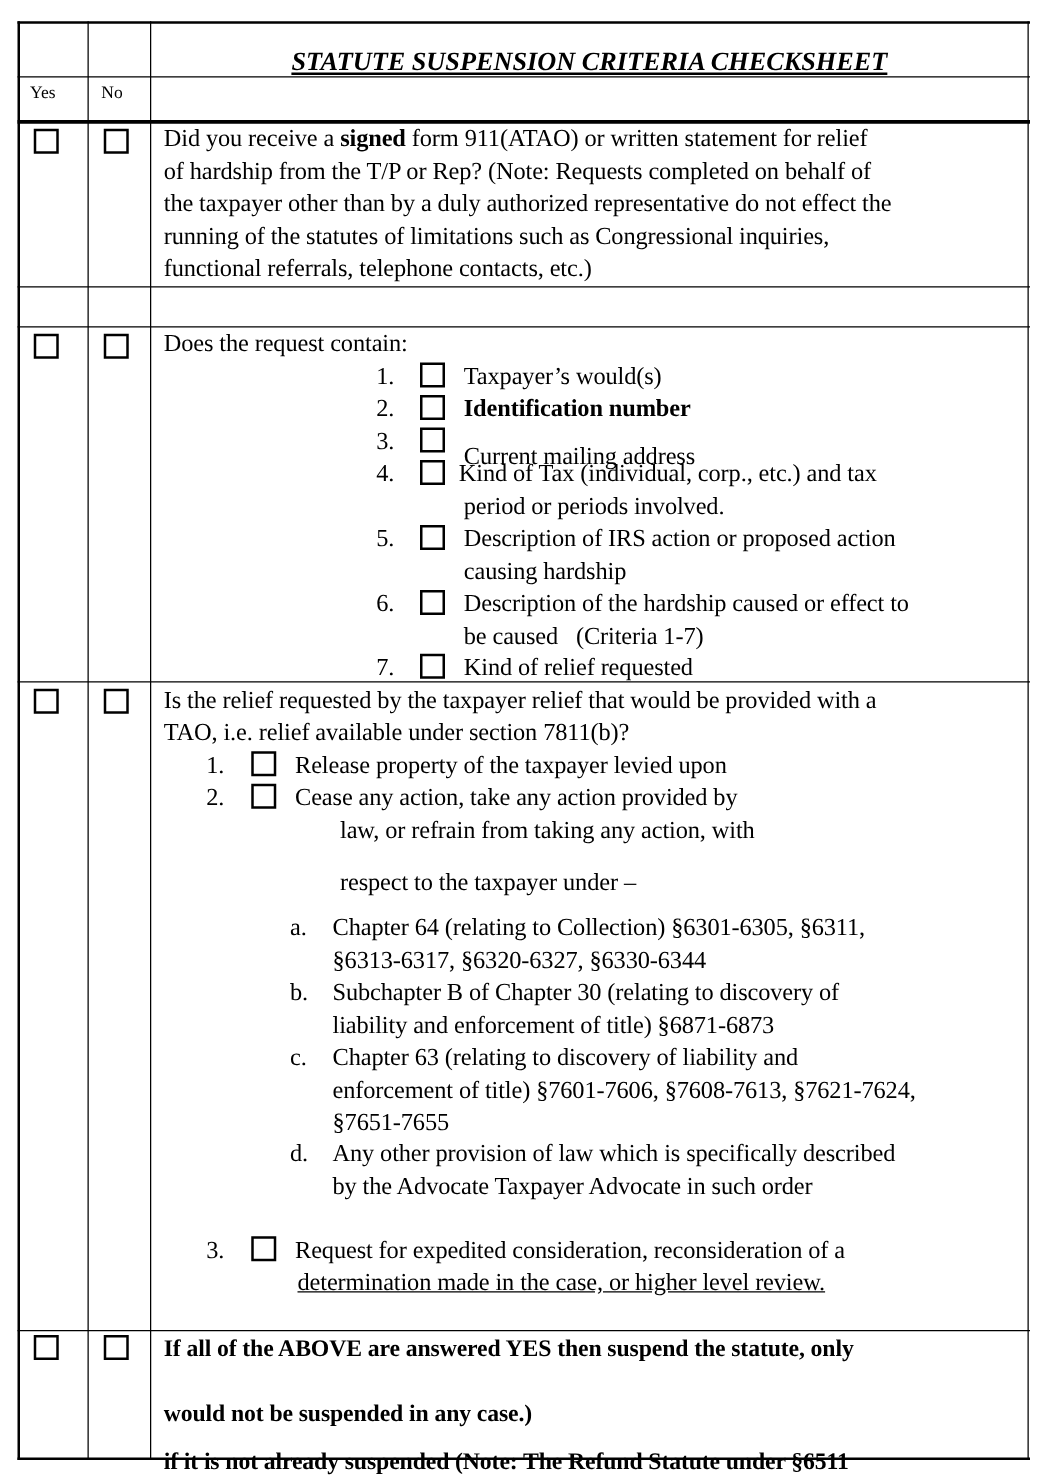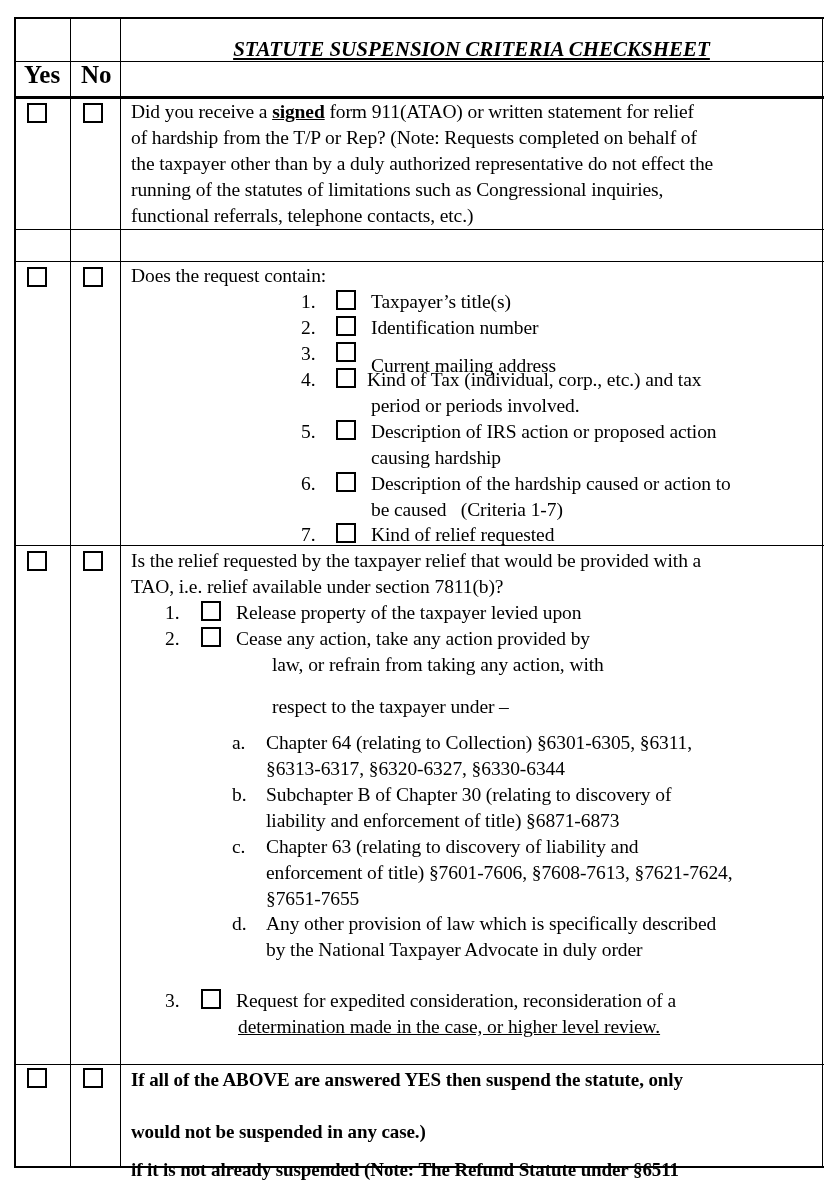--- a/index.html
+++ b/index.html
@@ -4,22 +4,22 @@
 <style>
   html, body { margin:0; padding:0; background:#ffffff; }
   body { width:835px; height:1181px; position:relative; overflow:hidden;
          font-family:"Liberation Serif", "DejaVu Serif", serif; color:#000; }
   .hl { position:absolute; background:#000; }
   .vl { position:absolute; background:#000; }
   .t { position:absolute; font-size:19.5px; line-height:26px; white-space:nowrap; letter-spacing:-0.1px; }
   .box { position:absolute; width:20px; height:20px; border:2px solid #000; box-sizing:border-box; background:#fff; }
   .title { position:absolute; left:120px; width:703px; top:36px; text-align:center;
            font-size:21px; font-weight:bold; font-style:italic; text-decoration:underline; line-height:26px; }
-  .hdr { position:absolute; top:62px; font-size:25px; line-height:26px;font-weight:bold; }
-  b.u { text-decoration:underline; }
+  .hdr { position:absolute; top:62px; font-size:14px; line-height:26px; }
+  b.u { }
   .bold { font-weight:bold; }
 </style>
 </head>
 <body>
 
 <div class="hl" style="left:14px; top:17px; width:810px; height:2px;"></div>
 <div class="hl" style="left:14px; top:61px; width:810px; height:1px;"></div>
 <div class="hl" style="left:14px; top:96px; width:810px; height:3px;"></div>
 <div class="hl" style="left:14px; top:229px; width:810px; height:1px;"></div>
 <div class="hl" style="left:14px; top:261px; width:810px; height:1px;"></div>
@@ -43,43 +43,43 @@
 <div class="t" style="left:131px; top:151px;">the taxpayer other than by a duly authorized representative do not effect the</div>
 <div class="t" style="left:131px; top:177px;">running of the statutes of limitations such as Congressional inquiries,</div>
 <div class="t" style="left:131px; top:203px;">functional referrals, telephone contacts, etc.)</div>
 
 <div class="box" style="left:27px; top:267px;"></div>
 <div class="box" style="left:83px; top:267px;"></div>
 <div class="t" style="left:131px; top:263px;">Does the request contain:</div>
 
 <div class="t" style="left:301px; top:289px;">1.</div>
 <div class="box" style="left:336px; top:290px;"></div>
-<div class="t" style="left:371px; top:289px;">Taxpayer’s title(s)</div>
+<div class="t" style="left:371px; top:289px;">Taxpayer’s would(s)</div>
 
 <div class="t" style="left:301px; top:315px;">2.</div>
 <div class="box" style="left:336px; top:316px;"></div>
-<div class="t" style="left:371px; top:315px;">Identification number</div>
+<div class="t" style="left:371px; top:315px;font-weight:bold;">Identification number</div>
 
 <div class="t" style="left:301px; top:341px;">3.</div>
 <div class="box" style="left:336px; top:342px;"></div>
 <div class="t" style="left:371px; top:353px;">Current mailing address</div>
 
 <div class="t" style="left:301px; top:367px;">4.</div>
 <div class="box" style="left:336px; top:368px;"></div>
 <div class="t" style="left:367px; top:367px;">Kind of Tax (individual, corp., etc.) and tax</div>
 <div class="t" style="left:371px; top:393px;">period or periods involved.</div>
 
 <div class="t" style="left:301px; top:419px;">5.</div>
 <div class="box" style="left:336px; top:420px;"></div>
 <div class="t" style="left:371px; top:419px;">Description of IRS action or proposed action</div>
 <div class="t" style="left:371px; top:445px;">causing hardship</div>
 
 <div class="t" style="left:301px; top:471px;">6.</div>
 <div class="box" style="left:336px; top:472px;"></div>
-<div class="t" style="left:371px; top:471px;">Description of the hardship caused or action to</div>
+<div class="t" style="left:371px; top:471px;">Description of the hardship caused or effect to</div>
 <div class="t" style="left:371px; top:497px; white-space:pre;">be caused   (Criteria 1-7)</div>
 
 <div class="t" style="left:301px; top:522px;">7.</div>
 <div class="box" style="left:336px; top:523px;"></div>
 <div class="t" style="left:371px; top:522px;">Kind of relief requested</div>
 
 <div class="box" style="left:27px; top:551px;"></div>
 <div class="box" style="left:83px; top:551px;"></div>
 <div class="t" style="left:131px; top:548px;">Is the relief requested by the taxpayer relief that would be provided with a</div>
 <div class="t" style="left:131px; top:574px;">TAO, i.e. relief available under section 7811(b)?</div>
@@ -102,21 +102,21 @@
 <div class="t" style="left:266px; top:782px;">Subchapter B of Chapter 30 (relating to discovery of</div>
 <div class="t" style="left:266px; top:808px;">liability and enforcement of title) §6871-6873</div>
 
 <div class="t" style="left:232px; top:834px;">c.</div>
 <div class="t" style="left:266px; top:834px;">Chapter 63 (relating to discovery of liability and</div>
 <div class="t" style="left:266px; top:860px;">enforcement of title) §7601-7606, §7608-7613, §7621-7624,</div>
 <div class="t" style="left:266px; top:886px;">§7651-7655</div>
 
 <div class="t" style="left:232px; top:911px;">d.</div>
 <div class="t" style="left:266px; top:911px;">Any other provision of law which is specifically described</div>
-<div class="t" style="left:266px; top:937px;">by the National Taxpayer Advocate in duly order</div>
+<div class="t" style="left:266px; top:937px;">by the Advocate Taxpayer Advocate in such order</div>
 
 <div class="t" style="left:165px; top:988px;">3.</div>
 <div class="box" style="left:201px; top:989px;"></div>
 <div class="t" style="left:236px; top:988px;">Request for expedited consideration, reconsideration of a</div>
 <div class="t" style="left:238px; top:1014px;text-decoration:underline;">determination made in the case, or higher level review.</div>
 
 <div class="box" style="left:27px; top:1068px;"></div>
 <div class="box" style="left:83px; top:1068px;"></div>
 <div class="t bold" style="left:131px; top:1067px; font-size:19px;">If all of the ABOVE are answered YES then suspend the statute, only</div>
 <div class="t bold" style="left:131px; top:1157px; font-size:19px;">if it is not already suspended (Note: The Refund Statute under §6511</div>

